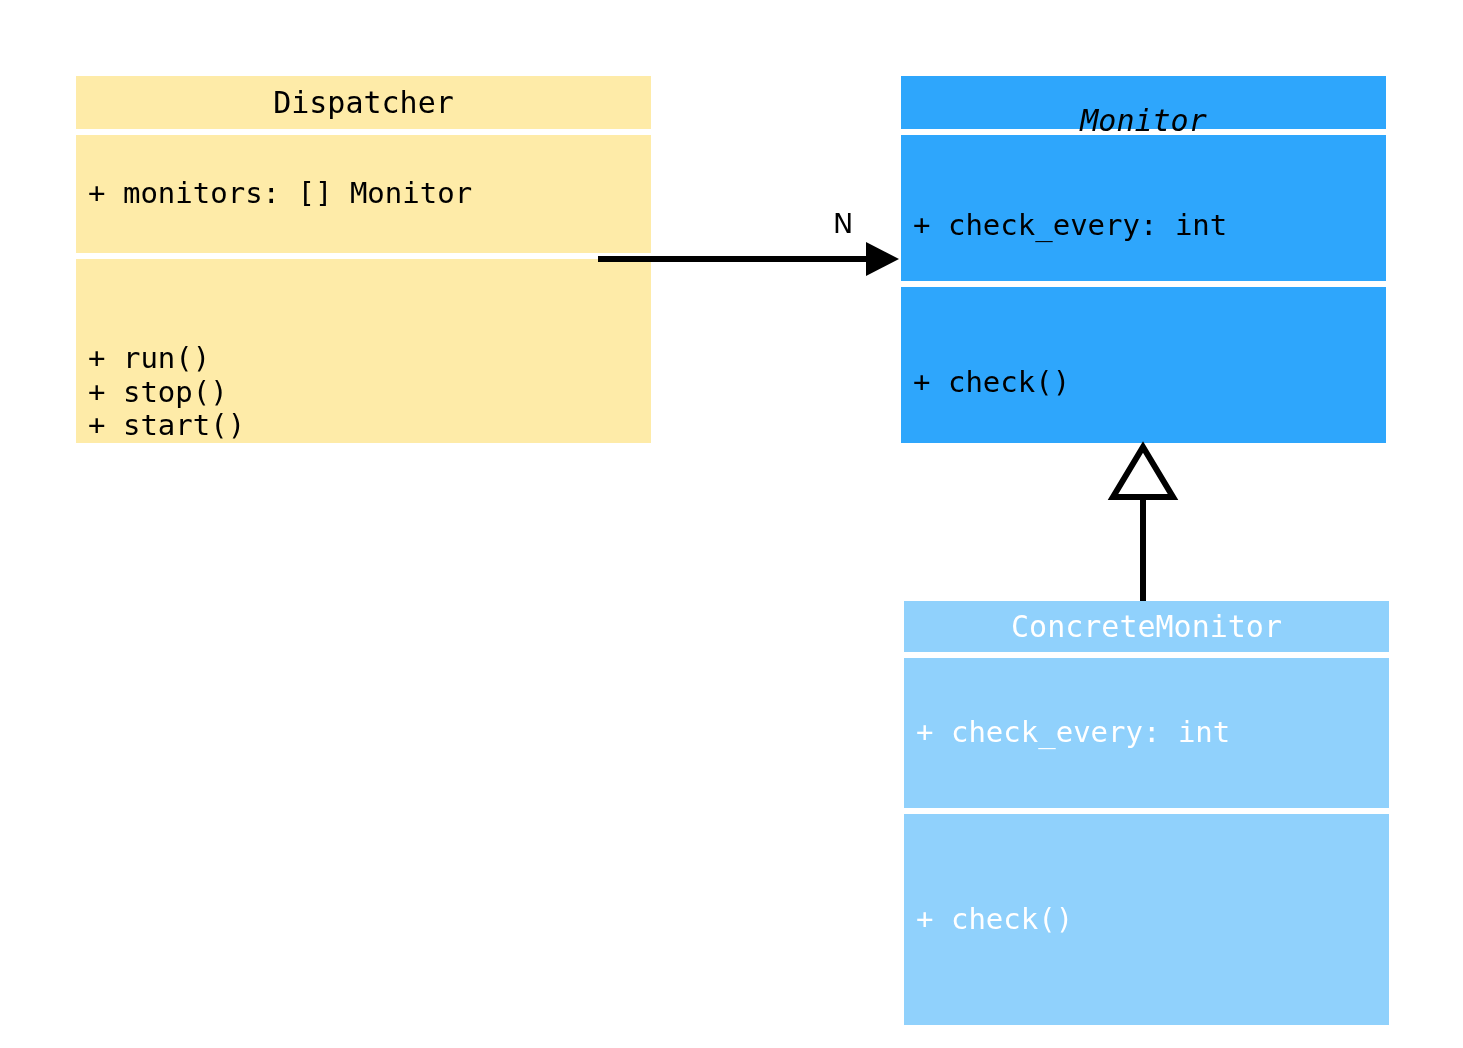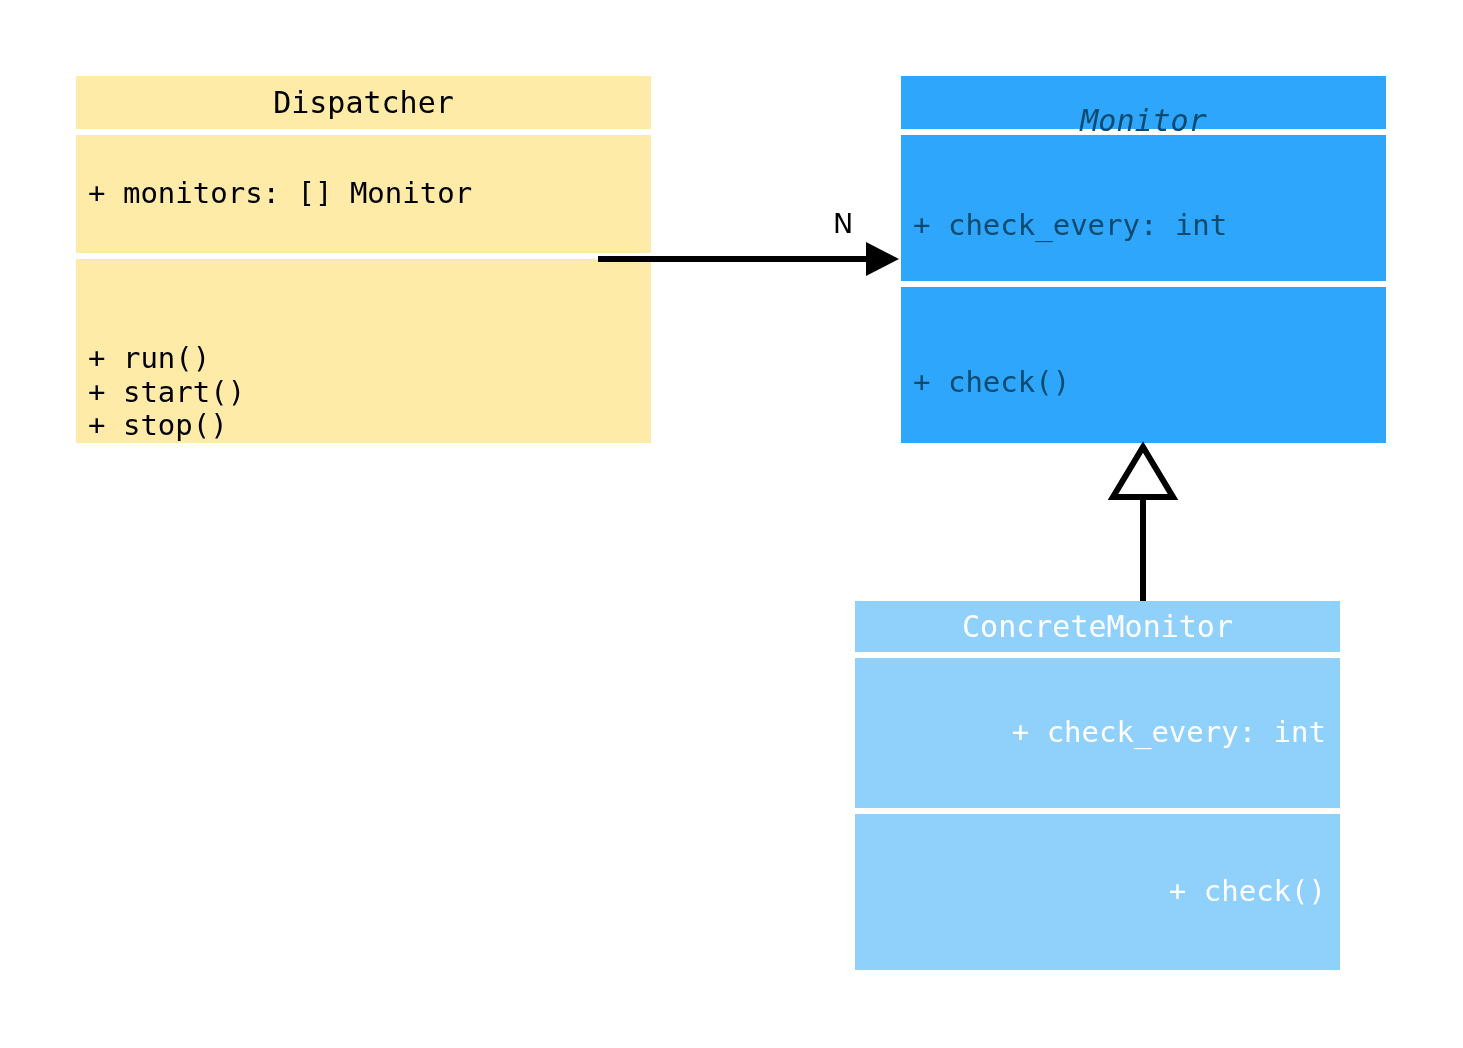--- a/index.html
+++ b/index.html
@@ -78,32 +78,31 @@
 
   
   #monitor-class {
     left: 901px;
     top: 76px;
     width: 485px;
     height: 367px;
   }
   #monitor-class .compartment { background: #2ea6fc; }
   #monitor-class .class-name,
-  #monitor-class .member { color: #0c4a6e; margin-top: 36px; }
+  #monitor-class .member { color: #000000; margin-top: 36px; }
   #monitor-header { height: 53px; }
   #monitor-attributes { height: 146px; }
   #monitor-methods { flex: 1 1 auto; }
 
   
   #concrete-monitor-class {
-    left: 855px;
+    left: 904px;
     top: 601px;
     width: 485px;
-    height: 369px;
-    text-align: right;
+    height: 424px;
   }
   #concrete-monitor-class .compartment { background: #90d1fc; }
   #concrete-monitor-class .class-name,
   #concrete-monitor-class .member { color: #ffffff; }
   #concrete-header { height: 51px; }
   #concrete-attributes { height: 150px; }
   #concrete-methods { flex: 1 1 auto; }
 
   
   #relationships {
@@ -134,22 +133,22 @@
 
   <div class="uml-class" id="dispatcher-class">
     <div class="compartment header" id="dispatcher-header">
       <span class="class-name">Dispatcher</span>
     </div>
     <div class="compartment member-list" id="dispatcher-attributes">
       <span class="member">+ monitors: [] Monitor</span>
     </div>
     <div class="compartment member-list" id="dispatcher-methods">
       <span class="member">+ run()</span>
+      <span class="member">+ stop()</span>
       <span class="member">+ start()</span>
-      <span class="member">+ stop()</span>
     </div>
   </div>
 
   <div class="uml-class" id="monitor-class">
     <div class="compartment header" id="monitor-header">
       <span class="class-name abstract">Monitor</span>
     </div>
     <div class="compartment member-list" id="monitor-attributes">
       <span class="member">+ check_every: int</span>
     </div>

